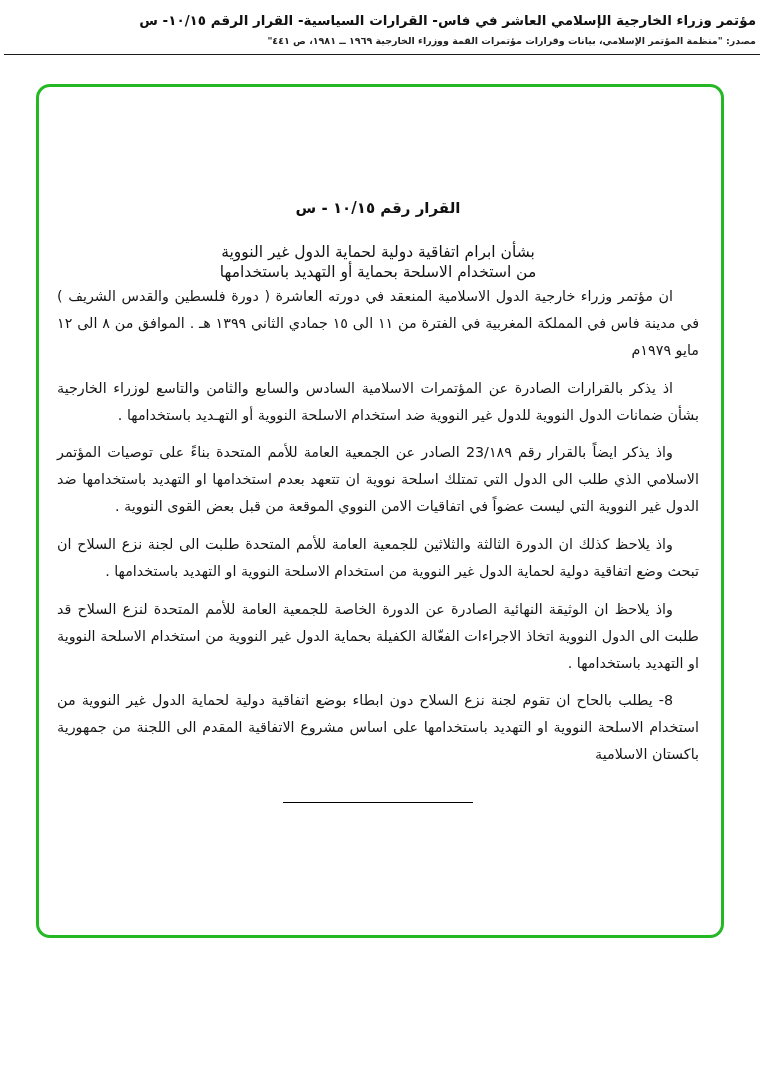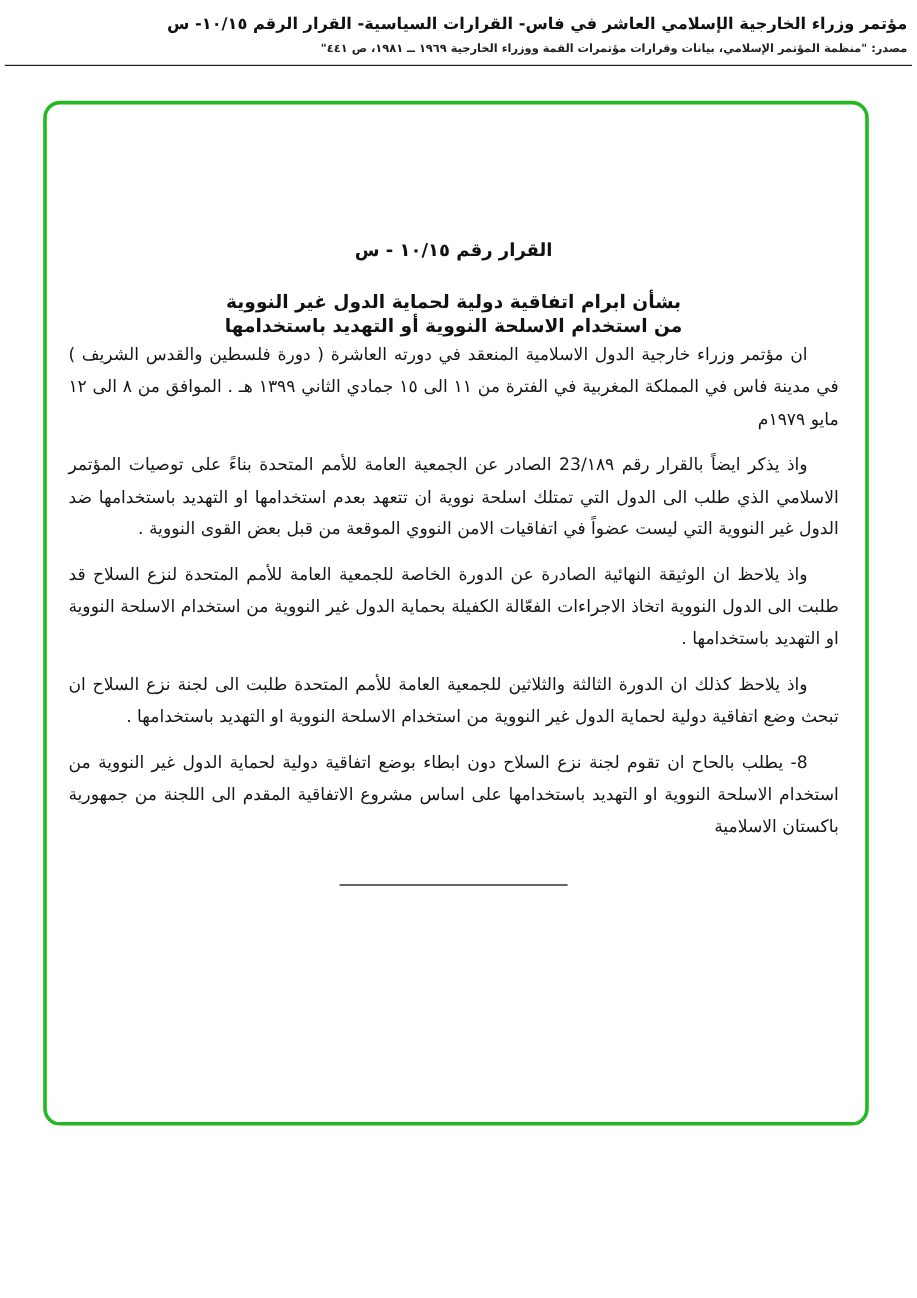--- a/index.html
+++ b/index.html
@@ -54,21 +54,21 @@
     margin: 0 0 26px 0;
     text-align: center;
     font-size: 15px;
     font-weight: bold;
     color: #111;
   }
   .subject {
     margin: 2px 0;
     text-align: center;
     font-size: 15.5px;
-    font-weight: bold;
+    font-weight: normal;
     color: #111;
   }
   .body-text {
   }
   .para {
     margin: 0 0 11px 0;
     font-size: 14.3px;
     line-height: 1.88;
     text-align: justify;
     text-indent: 26px;
@@ -91,27 +91,28 @@
     <div class="header-source">مصدر: "منظمة المؤتمر الإسلامي، بيانات وقرارات مؤتمرات القمة ووزراء الخارجية ١٩٦٩ ــ ١٩٨١، ص ٤٤١"</div>
   </div>
 
   <hr class="header-rule">
 
   <div class="green-box">
 
     <div class="res-no">القرار رقم ١٠/١٥ - س</div>
 
     <div class="subject">بشأن ابرام اتفاقية دولية لحماية الدول غير النووية</div>
-    <div class="subject">من استخدام الاسلحة النووية أو التهديد باستخدامها</div>
+    <div class="subject">من استخدام الاسلحة بحماية أو التهديد باستخدامها</div>
 
     <div class="body-text">
       <p class="para">ان مؤتمر وزراء خارجية الدول الاسلامية المنعقد في دورته العاشرة ( دورة فلسطين والقدس الشريف ) في مدينة فاس في المملكة المغربية في الفترة من ١١ الى ١٥ جمادي الثاني ١٣٩٩ هـ .  الموافق من ٨ الى ١٢ مايو ١٩٧٩م</p>
+      <p class="para">اذ يذكر بالقرارات الصادرة عن المؤتمرات الاسلامية السادس والسابع والثامن والتاسع لوزراء الخارجية بشأن ضمانات الدول النووية للدول غير النووية ضد استخدام الاسلحة النووية أو التهـديد باستخدامها .</p>
       <p class="para">واذ يذكر ايضاً بالقرار رقم 23/١٨٩ الصادر عن الجمعية العامة للأمم المتحدة بناءً على توصيات المؤتمر الاسلامي الذي طلب الى الدول التي تمتلك اسلحة نووية ان تتعهد بعدم استخدامها او التهديد باستخدامها ضد الدول غير النووية التي ليست عضواً في اتفاقيات الامن النووي الموقعة من قبل بعض القوى النووية .</p>
+      <p class="para">واذ يلاحظ كذلك ان الدورة الثالثة والثلاثين للجمعية العامة للأمم المتحدة طلبت الى لجنة نزع السلاح ان تبحث وضع اتفاقية دولية لحماية الدول غير النووية من استخدام الاسلحة النووية او التهديد باستخدامها .</p>
       <p class="para">واذ يلاحظ ان الوثيقة النهائية الصادرة عن الدورة الخاصة للجمعية العامة للأمم المتحدة لنزع السلاح قد طلبت الى الدول النووية اتخاذ الاجراءات الفعّالة الكفيلة بحماية الدول غير النووية من استخدام الاسلحة النووية او التهديد باستخدامها .</p>
-      <p class="para">واذ يلاحظ كذلك ان الدورة الثالثة والثلاثين للجمعية العامة للأمم المتحدة طلبت الى لجنة نزع السلاح ان تبحث وضع اتفاقية دولية لحماية الدول غير النووية من استخدام الاسلحة النووية او التهديد باستخدامها .</p>
       <p class="para">8- يطلب بالحاح ان تقوم لجنة نزع السلاح دون ابطاء بوضع اتفاقية دولية لحماية الدول غير النووية من استخدام الاسلحة النووية او التهديد باستخدامها على اساس مشروع الاتفاقية المقدم الى اللجنة من جمهورية باكستان الاسلامية</p>
     </div>
 
     <hr class="end-rule">
 
   </div>
 
 </div>
 
 </body></html>

